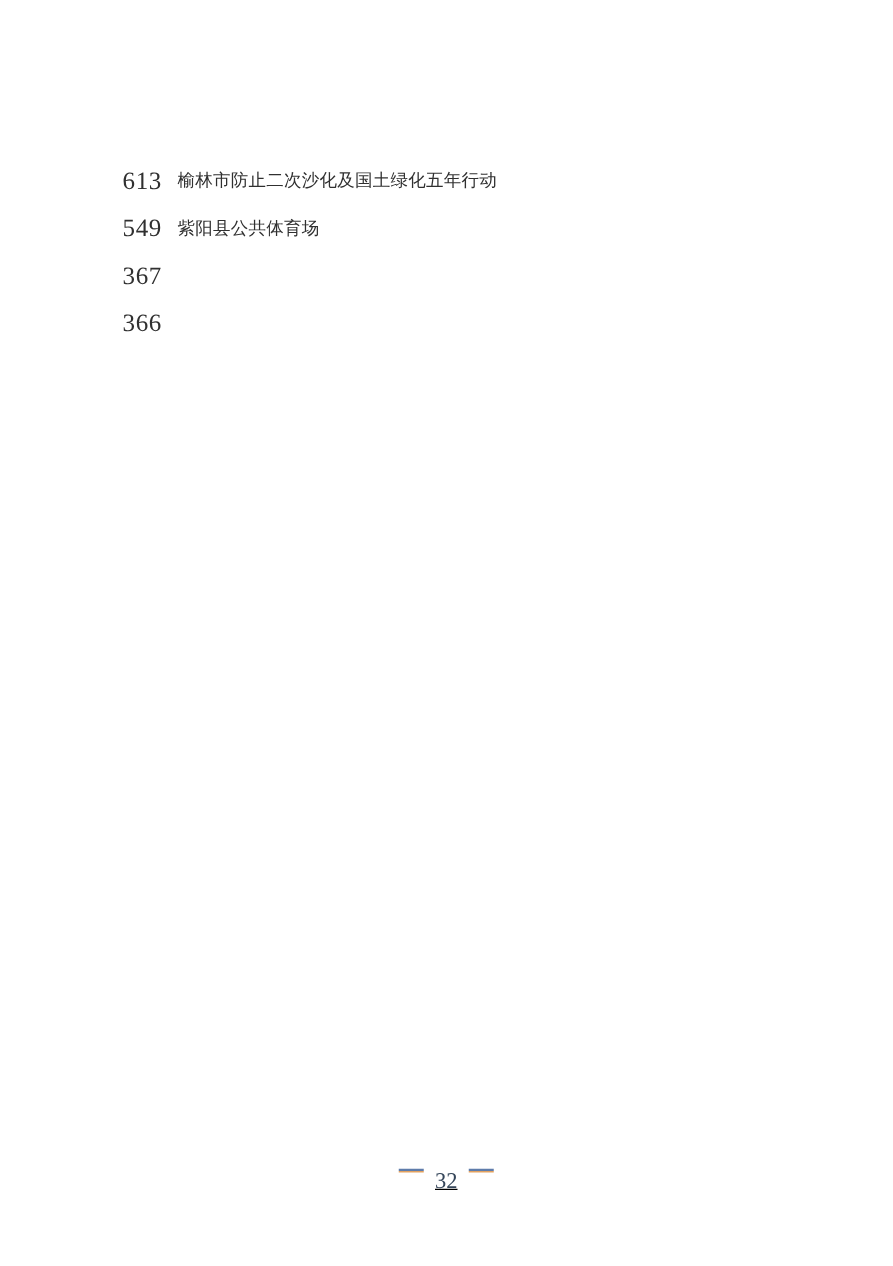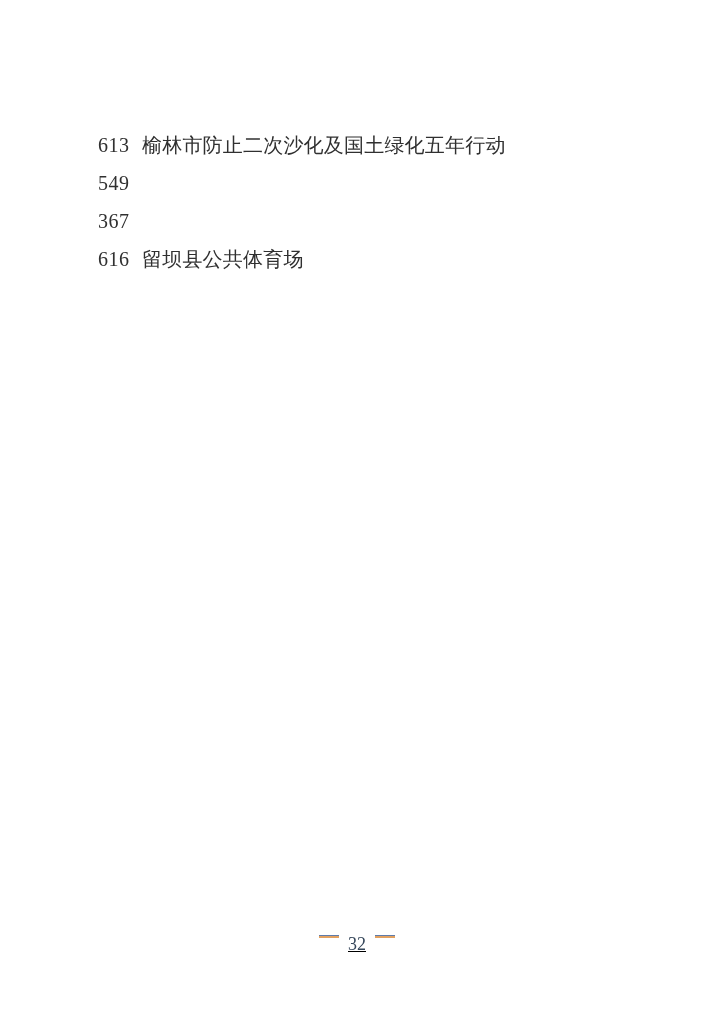--- a/index.html
+++ b/index.html
@@ -32,21 +32,21 @@
     height:38px;
     color:var(--text);
   }
   .num{
     width:44px;
     flex:0 0 44px;
     font-size:20px;
     letter-spacing:0.5px;
   }
   .title{
-    font-size:20px;
+    font-size:14px;
     letter-spacing:0.2px;
     white-space:nowrap;
   }
   .footer{
     position:absolute;
     top:935px;left:0;
     width:714px;
     display:flex;
     justify-content:center;
     align-items:flex-start;
@@ -70,27 +70,27 @@
 
 <div class="page">
 
   <main class="content">
     <div class="row">
       <span class="num">613</span>
       <span class="title">榆林市防止二次沙化及国土绿化五年行动</span>
     </div>
     <div class="row">
       <span class="num">549</span>
+      <span class="title">紫阳县公共体育场</span>
     </div>
     <div class="row">
       <span class="num">367</span>
     </div>
     <div class="row">
-      <span class="num">616</span>
-      <span class="title">留坝县公共体育场</span>
+      <span class="num">366</span>
     </div>
   </main>
 
   <footer class="footer">
     <span class="dash"></span>
     <span class="pagenum">32</span>
     <span class="dash"></span>
   </footer>
 
 </div>

